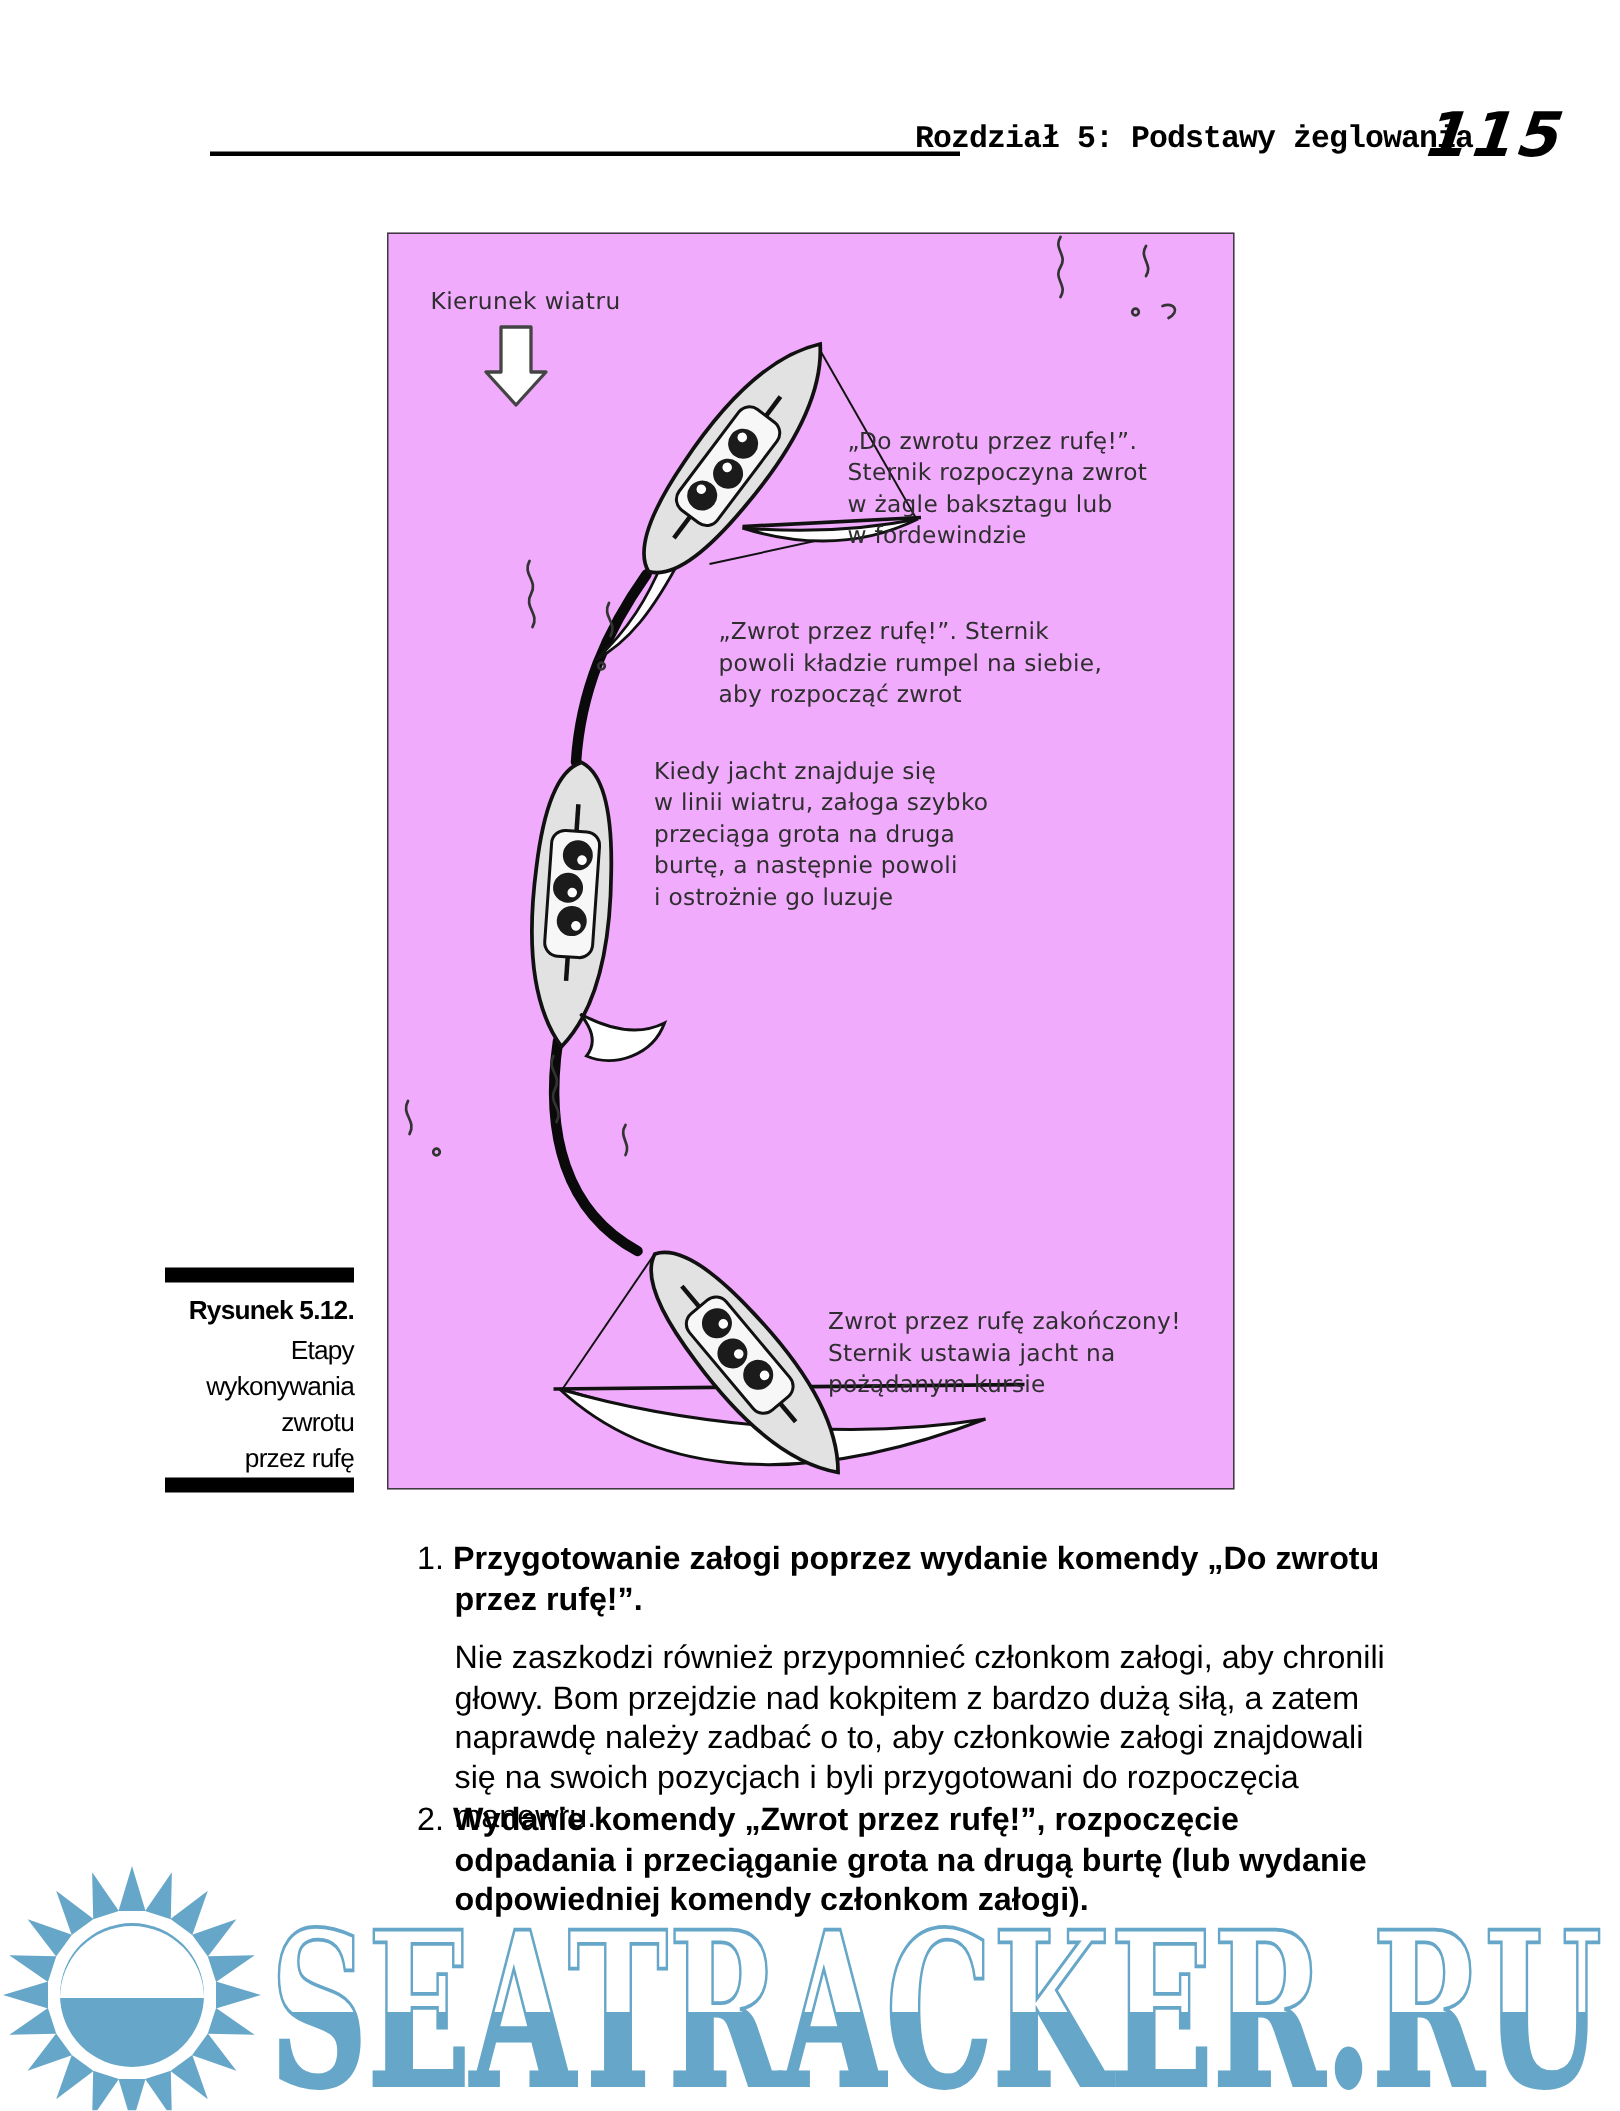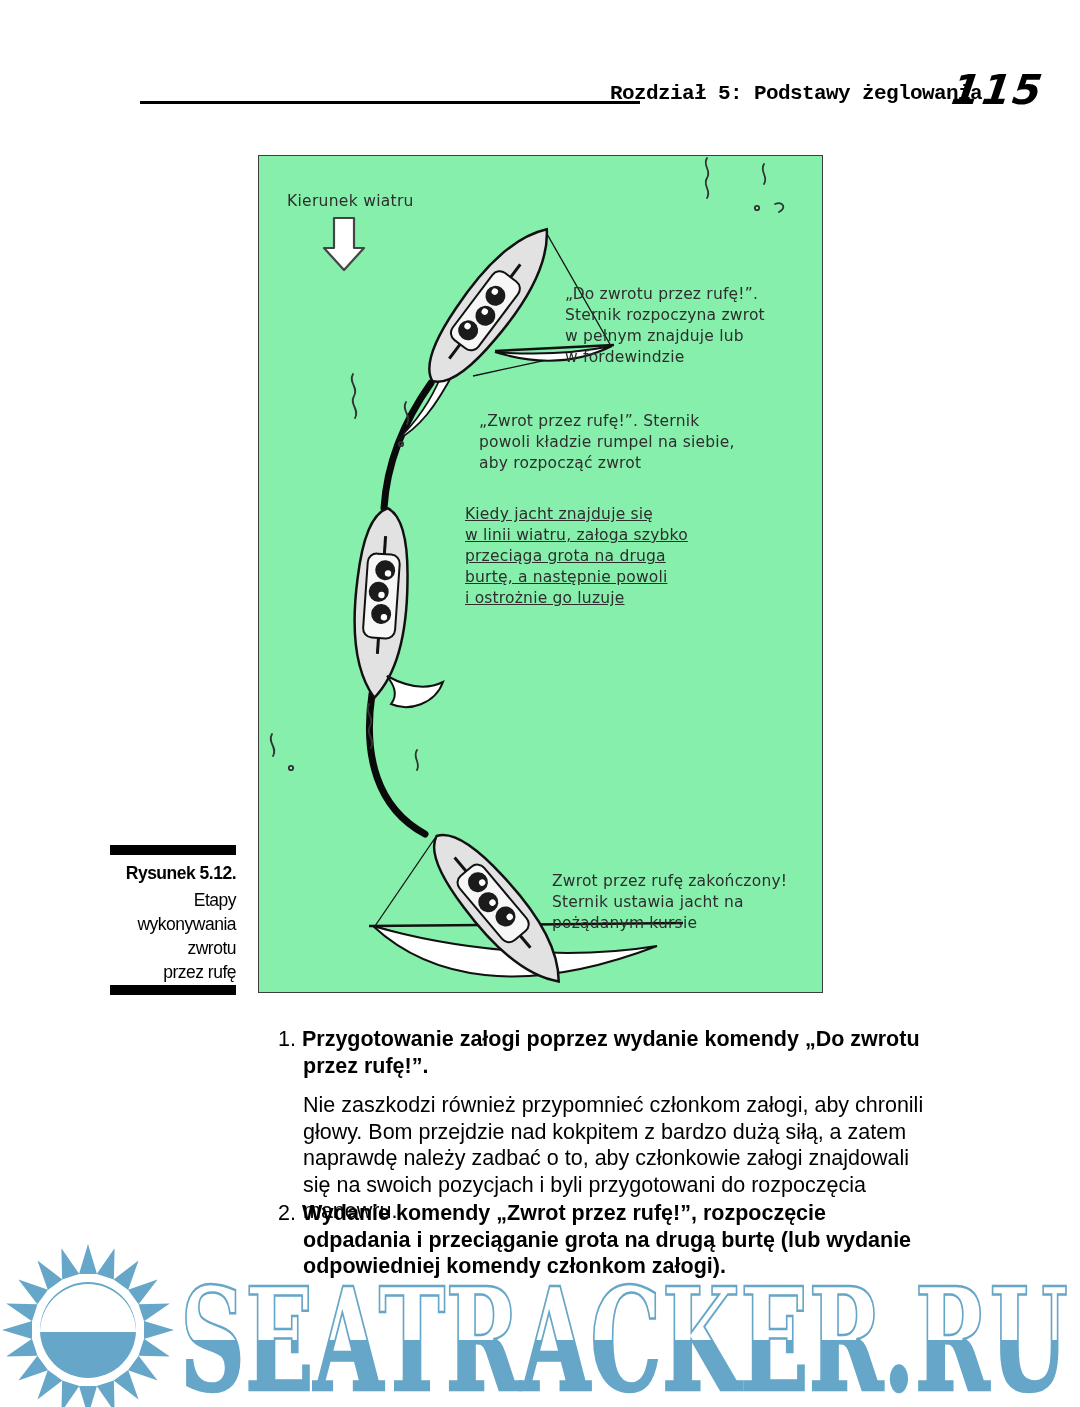--- a/index.html
+++ b/index.html
@@ -18,35 +18,35 @@
   }
   .hdr-pagenum {
     position:absolute; left:952px; top:66px;
     font-family:"DejaVu Sans", sans-serif; font-weight:700; font-style:italic;
     font-size:41px; transform:skewX(-8deg); letter-spacing:2px;
   }
 
   
   .figure-box {
     position:absolute; left:258px; top:155px; width:565px; height:838px;
-    border:1.5px solid #3d3d3d; background:#86efac;
+    border:1.5px solid #3d3d3d; background:#f0abfc;
   }
   .fig-svg { position:absolute; left:0; top:0; }
   .windlabel {
     position:absolute; left:28px; top:36px; width:130px;
     font-family:"DejaVu Sans", sans-serif; font-size:15.5px; color:#2e2e2e;
     letter-spacing:0.3px;
   }
   .ann {
     position:absolute; font-family:"DejaVu Sans", sans-serif; font-size:15.5px;
     line-height:21px; color:#2e2e2e; white-space:pre-line; letter-spacing:0.2px;
   }
   .ann1 { left:306px; top:128px; }
   .ann2 { left:220px; top:255px; }
-  .ann3 { left:206px; top:348px;text-decoration:underline; }
+  .ann3 { left:177px; top:348px; }
   .ann4 { left:189px; top:481px; }
   .ann5 { left:202px; top:588px; }
   .ann6 { left:293px; top:715px; }
 
   
   .caption {
     position:absolute; left:110px; top:845px; width:126px; height:150px;
     display:flex; flex-direction:column;justify-content:center;
   }
   .cap-bar { width:100%; height:10px; background:#000; }
@@ -137,21 +137,21 @@
       <line x1="176" y1="682" x2="116" y2="770" stroke="#111" stroke-width="1.3"></line>
       <path d="M114,770 C170,822 262,842 398,790 C300,806 190,792 114,770 Z" fill="#fff" stroke="#111" stroke-width="2"></path>
       <line x1="110" y1="770" x2="424" y2="767" stroke="#111" stroke-width="2.5"></line>
       <use href="#hull" transform="translate(238,752) rotate(140)"></use>
     </g>
   </svg>
 
   <div class="windlabel">Kierunek wiatru</div>
   <div class="ann ann1">„Do zwrotu przez rufę!”.
 Sternik rozpoczyna zwrot
-w pełnym znajduje lub
+w żagle baksztagu lub
 w fordewindzie</div>
   <div class="ann ann2">„Zwrot przez rufę!”. Sternik
 powoli kładzie rumpel na siebie,
 aby rozpocząć zwrot</div>
   <div class="ann ann3">Kiedy jacht znajduje się
 w linii wiatru, załoga szybko
 przeciąga grota na druga
 burtę, a następnie powoli
 i ostrożnie go luzuje</div>
   <div class="ann ann6">Zwrot przez rufę zakończony!

